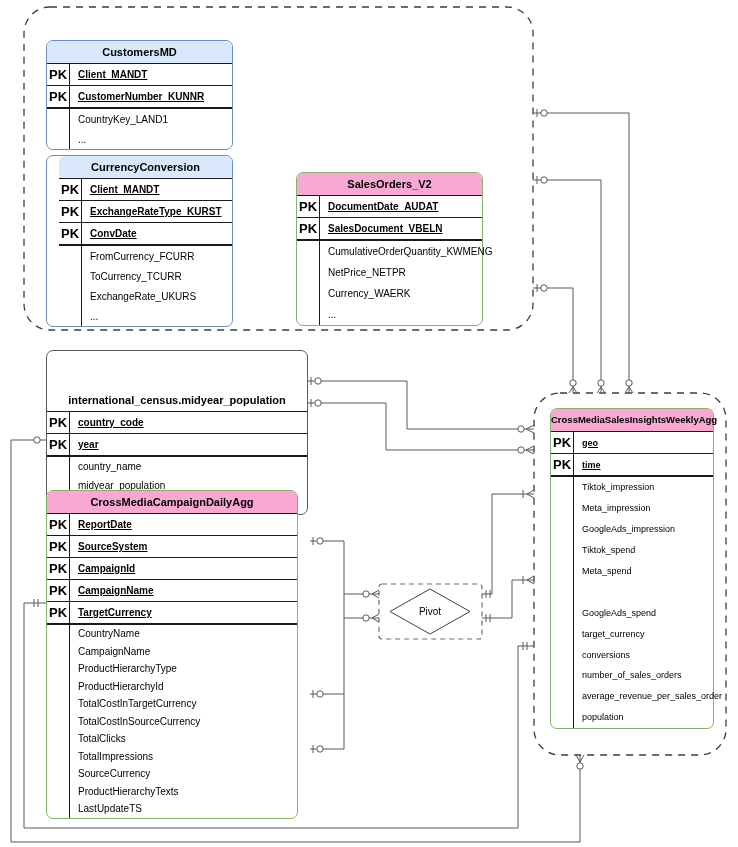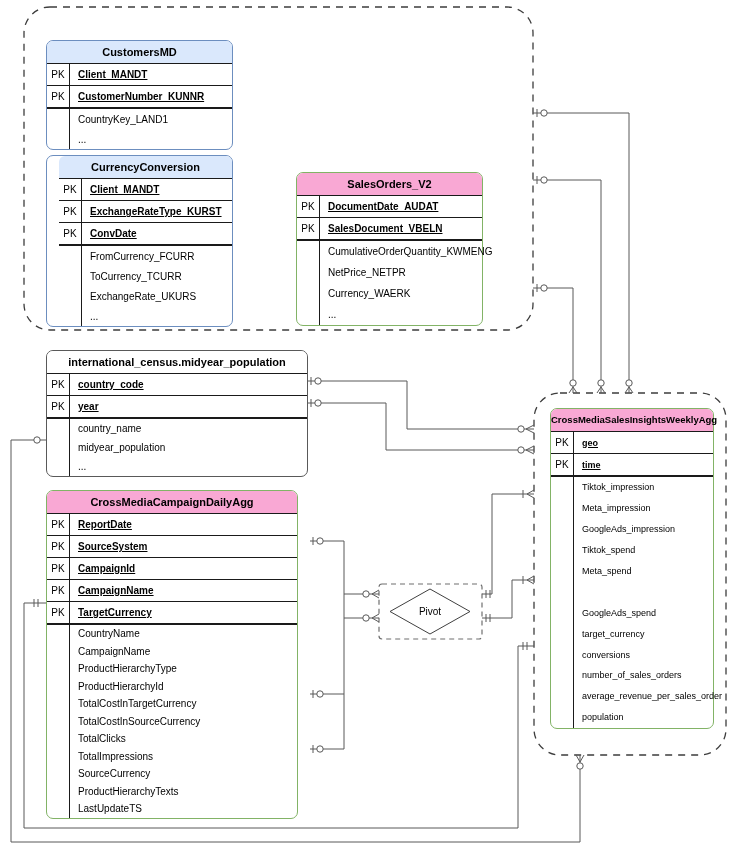--- a/index.html
+++ b/index.html
@@ -9,27 +9,27 @@
   
   .er-table{position:absolute;z-index:3;background:#fff;border:1px solid #666;border-radius:7px;
             --pkh:21px;--bh:20px;--fs:10px;--tfs:11px;box-sizing:border-box;}
   .er-title{height:22px;line-height:22px;text-align:center;font-weight:bold;font-size:var(--tfs);
             color:#000;border-bottom:1px solid #1a1a1a;border-radius:6px 6px 0 0;}
   .theme-blue{border-color:#6c8ebf;}
   .theme-blue .er-title{background:#dae8fc;}
   .theme-green{border-color:#82b366;}
   .theme-green .er-title{background:#f9a8d4;}
   .theme-plain{border-color:#595959;}
-  .theme-plain .er-title{background:#ffffff;}
+  .theme-plain .er-title{background:#ffffff;margin-top:38px;}
   .er-row{display:flex;align-items:stretch;}
   .er-row.pk{height:var(--pkh);border-bottom:1px solid #1a1a1a;}
   .er-row.pk-last{border-bottom-width:2px;}
   .er-row.body{height:var(--bh);}
   .er-key{flex:0 0 22px;border-right:1px solid #1a1a1a;display:flex;align-items:center;
-          justify-content:center;font-size:10px;font-weight:normal;color:#000;}
+          justify-content:center;font-size:13px;font-weight:bold;color:#000;}
   .er-field{flex:1;display:flex;align-items:center;padding-left:8px;font-size:var(--fs);
             color:#000;white-space:nowrap;overflow:visible;}
   .er-row.pk .er-field{font-weight:bold;text-decoration:underline;}
   
   #t0{left:46px;top:40px;width:187px;}
   #t1{left:46px;top:155px;width:187px;padding-left:12px;}
   #t2{left:296px;top:172px;width:187px;--bh:21px;}
   #t3{left:46px;top:350px;width:262px;--bh:19px;}
   #t4{left:46px;top:490px;width:252px;--bh:17.5px;}
   #t5{left:550px;top:408px;width:164px;--bh:20.9px;--fs:9px;--tfs:9.5px;}

